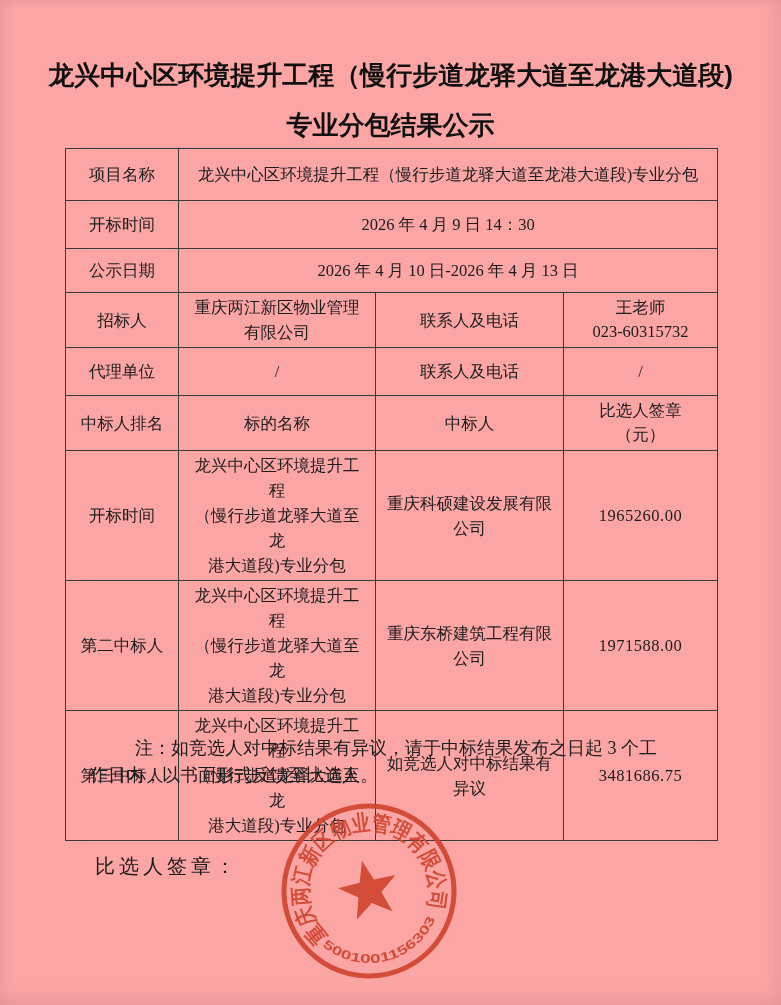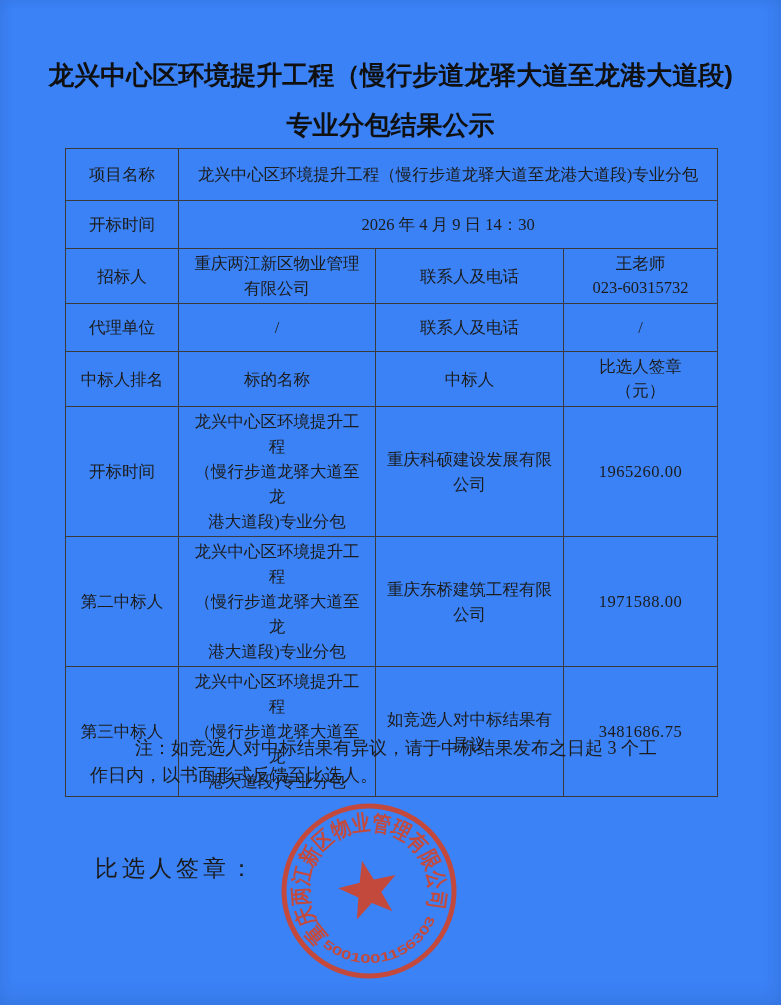--- a/index.html
+++ b/index.html
@@ -1,20 +1,20 @@
 <!DOCTYPE html>
 <html><head>
 <meta charset="utf-8">
 <style>
   html,body{margin:0;padding:0;background:#e8e8e8;}
   .page{
     position:relative;
     width:781px;height:1005px;
     margin:0 auto;
-    background:#3b82f6;
+    background:#fca5a5;
     font-family:"Liberation Serif","DejaVu Serif",serif;
     color:#1d1d1d;
     overflow:hidden;
   }
   .page::after{
     content:"";position:absolute;inset:0;pointer-events:none;
     box-shadow:inset 0 -10px 18px rgba(0,0,0,.05),
                inset -8px 0 14px rgba(0,0,0,.03),
                inset 6px 0 10px rgba(0,0,0,.02),
                inset 0 6px 8px rgba(0,0,0,.015);
@@ -43,21 +43,21 @@
   td.subject-cell{text-align:left;padding:2px 5px 2px 7px;line-height:27px;}
   td.amount-cell{letter-spacing:.5px;}
   .two-line{line-height:24px;}
   .note{
     position:absolute;left:90px;top:735px;width:575px;
     font-size:18px;line-height:26.5px;color:#1c1c1c;
     text-indent:45px;margin:0;text-align:left;
   }
   .sign-label{
     position:absolute;left:95px;top:853px;
-    font-size:23px;letter-spacing:4px;color:#1a1a1a;
+    font-size:20px;letter-spacing:4px;color:#1a1a1a;
   }
   .seal{
     position:absolute;left:266px;top:788px;
     width:206px;height:206px;
   }
   .seal .ink{opacity:.92;}
   .seal circle{fill:none;stroke:#cf452e;stroke-width:5;}
   .seal .seal-text{fill:#cf452e;font-family:"Liberation Sans","DejaVu Sans",sans-serif;font-weight:bold;}
   .seal polygon{fill:#cf452e;}
 </style>
@@ -77,20 +77,24 @@
         <col style="width:154px">
     </colgroup>
     <tbody>
       <tr style="height:52px">
         <td>项目名称</td>
         <td colspan="3">龙兴中心区环境提升工程（慢行步道龙驿大道至龙港大道段)专业分包</td>
       </tr>
       <tr style="height:48px">
         <td>开标时间</td>
         <td colspan="3">2026 年 4 月 9 日 14：30</td>
+      </tr>
+      <tr style="height:44px">
+        <td>公示日期</td>
+        <td colspan="3">2026 年 4 月 10 日-2026 年 4 月 13 日</td>
       </tr>
       <tr style="height:53px">
         <td>招标人</td>
         <td>重庆两江新区物业管理有限公司</td>
         <td>联系人及电话</td>
         <td>
           <div class="two-line">王老师</div>
           <div class="two-line">023-60315732</div>
         </td>
       </tr>

